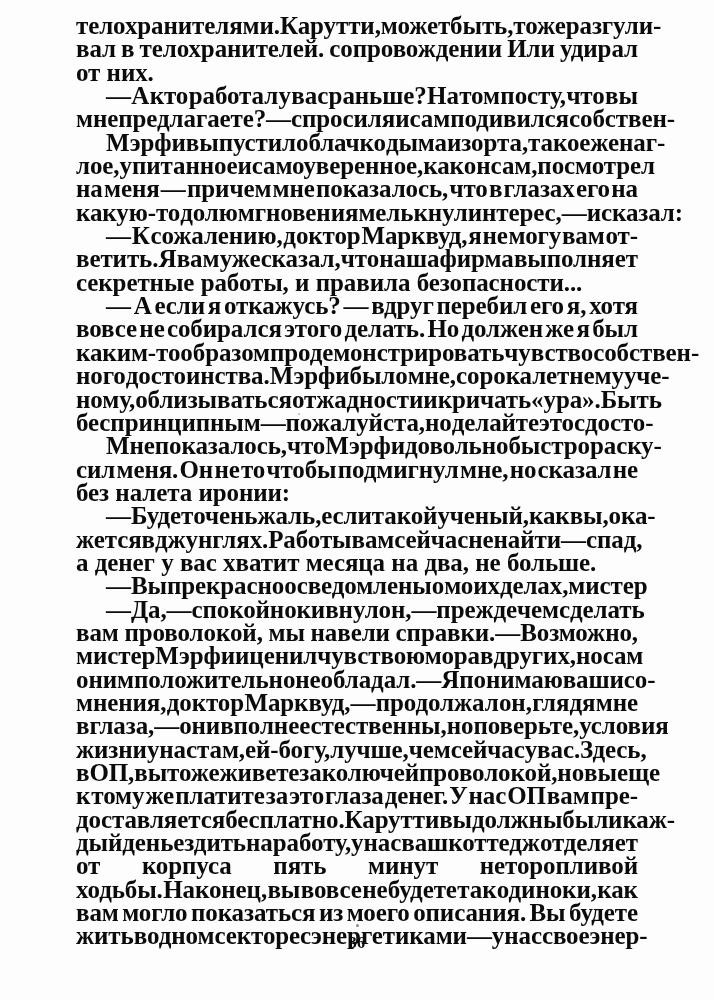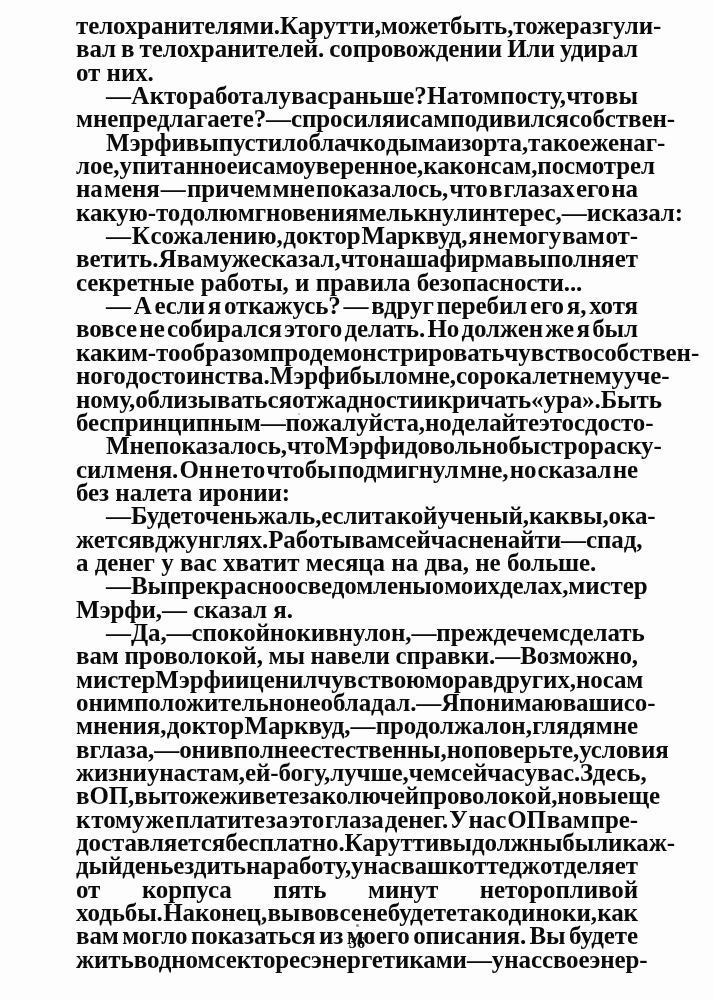--- a/index.html
+++ b/index.html
@@ -143,21 +143,20 @@
         <span class="line just"><span>сил</span><span>меня.</span><span>Он</span><span>не</span><span>то</span><span>чтобы</span><span>подмигнул</span><span>мне,</span><span>но</span><span>сказал</span><span>не</span></span>
         <span class="line last">без налета иронии:</span>
       </p>
       <p class="para">
         <span class="line just indent"><span>—</span><span>Будет</span><span>очень</span><span>жаль,</span><span>если</span><span>такой</span><span>ученый,</span><span>как</span><span>вы,</span><span>ока-</span></span>
         <span class="line just"><span>жется</span><span>в</span><span>джунглях.</span><span>Работы</span><span>вам</span><span>сейчас</span><span>не</span><span>найти</span><span>—</span><span>спад,</span></span>
         <span class="line last">а денег у вас хватит месяца на два, не больше.</span>
       </p>
       <p class="para">
         <span class="line just indent"><span>—</span><span>Вы</span><span>прекрасно</span><span>осведомлены</span><span>о</span><span>моих</span><span>делах,</span><span>мистер</span></span>
-        <span class="line last">Мэрфи,— сказал я.</span>
       </p>
       <p class="para">
         <span class="line just indent"><span>—</span><span>Да,—</span><span>спокойно</span><span>кивнул</span><span>он,—</span><span>прежде</span><span>чем</span><span>сделать</span></span>
         <span class="line just"><span>вам</span><span>проволокой,</span><span>мы</span><span>навели</span><span>справки.—Возможно,</span></span>
         <span class="line just"><span>мистер</span><span>Мэрфи</span><span>и</span><span>ценил</span><span>чувство</span><span>юмора</span><span>в</span><span>других,</span><span>но</span><span>сам</span></span>
         <span class="line just"><span>он</span><span>им</span><span>положительно</span><span>не</span><span>обладал.—</span><span>Я</span><span>понимаю</span><span>ваши</span><span>со-</span></span>
         <span class="line just"><span>мнения,</span><span>доктор</span><span>Марквуд,—</span><span>продолжал</span><span>он,</span><span>глядя</span><span>мне</span></span>
         <span class="line just"><span>в</span><span>глаза,—</span><span>они</span><span>вполне</span><span>естественны,</span><span>но</span><span>поверьте,</span><span>условия</span></span>
         <span class="line just"><span>жизни</span><span>у</span><span>нас</span><span>там,</span><span>ей-богу,</span><span>лучше,</span><span>чем</span><span>сейчас</span><span>у</span><span>вас.</span><span>Здесь,</span></span>
         <span class="line just"><span>в</span><span>ОП,</span><span>вы</span><span>тоже</span><span>живете</span><span>за</span><span>колючей</span><span>проволокой,</span><span>но</span><span>вы</span><span>еще</span></span>

